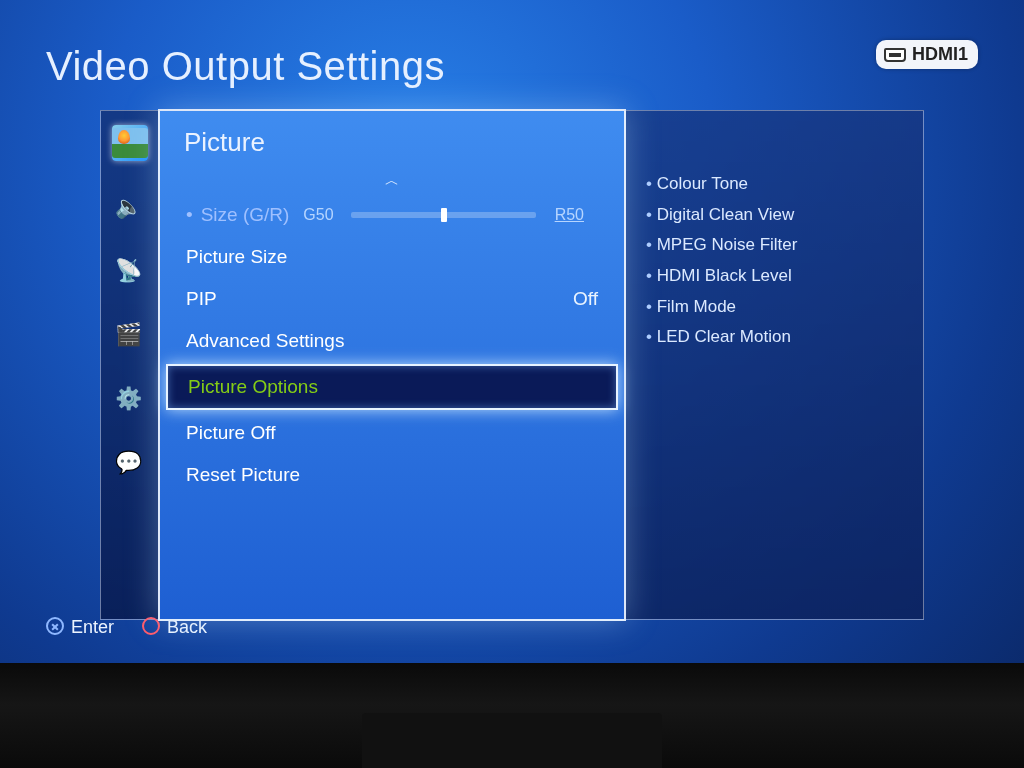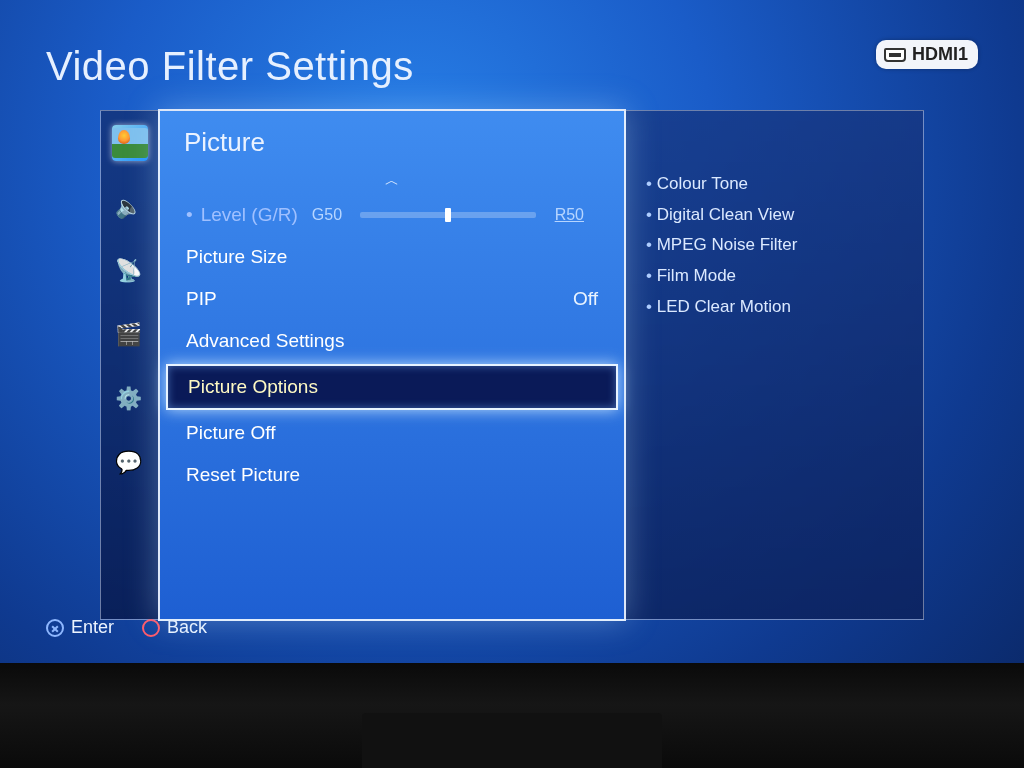--- a/index.html
+++ b/index.html
@@ -162,21 +162,21 @@
     background:#fff;
     transform:translateX(-50%);
     border-radius:1px;
   }
   .row.selected {
     background:#0a1a58;
     border:2px solid #e8f4ff;
     margin:2px 6px;
     padding:10px 20px;
     box-shadow:0 0 14px rgba(200,230,255,0.9), inset 0 0 8px rgba(120,180,255,0.5);
-    color:#fef9c3;
+    color:#84cc16;
     font-weight:500;
   }
 
   
   .help-panel {
     flex:1;
     padding:22px 20px;
     background:rgba(15,40,100,0.4);
     font-size:17px;
     line-height:1.45;
@@ -203,21 +203,21 @@
   .footer {
     position:absolute;
     left:46px;
     bottom:130px;
     display:flex;
     gap:28px;
     font-size:18px;
     color:#ecf4ff;
     align-items:center;
   }
-  .footer .hint { display:flex; align-items:center; gap:7px; }
+  .footer .hint { display:flex; gap:7px; }
   .ci {
     width:18px;height:18px;border-radius:50%;
     border:2px solid;
     display:inline-block;
   }
   .ci.x { border-color:#8fb8ff; position:relative;}
   .ci.x::before,.ci.x::after{content:"";position:absolute;left:3px;top:7px;width:8px;height:2px;background:#8fb8ff;}
   .ci.x::before{transform:rotate(45deg);}
   .ci.x::after{transform:rotate(-45deg);}
   .ci.o { border-color:#ff5a6a; }
@@ -237,21 +237,21 @@
     bottom:0;
     width:300px;
     height:55px;
     background:#111;
     border-radius:4px 4px 0 0;
   }
 </style>
 </head>
 <body>
 
-<div class="title">Video Filter Settings</div>
+<div class="title">Video Output Settings</div>
 
 <div class="hdmi-badge">
   <span class="port-icon"></span>
   <span>HDMI1</span>
 </div>
 
 <div class="main">
 
   <div class="rail">
     <div class="ic active">
@@ -262,21 +262,21 @@
     <div class="ic">🎬</div>
     <div class="ic">⚙️</div>
     <div class="ic">💬</div>
   </div>
 
   <div class="menu-panel">
     <div class="menu-header">Picture</div>
     <div class="chev">︿</div>
 
     <div class="row disabled">
-      <span class="lbl"><span class="bullet">•</span><span>Level (G/R)</span></span>
+      <span class="lbl"><span class="bullet">•</span><span>Size (G/R)</span></span>
       <span class="slider">
         <span class="lv">G50</span>
         <span class="track">
             <span class="knob"></span>
           </span>
         <span class="rv">R50</span>
       </span>
     </div>
 
     <div class="row">
@@ -303,20 +303,21 @@
     <div class="row">
       <span class="lbl">Reset Picture</span>
     </div>
   </div>
 
   <div class="help-panel">
     <ul>
       <li>Colour Tone</li>
       <li>Digital Clean View</li>
       <li>MPEG Noise Filter</li>
+      <li>HDMI Black Level</li>
       <li>Film Mode</li>
       <li>LED Clear Motion</li>
     </ul>
   </div>
 
 </div>
 
 <div class="footer">
   <span class="hint">
     <span class="ci x"></span>

